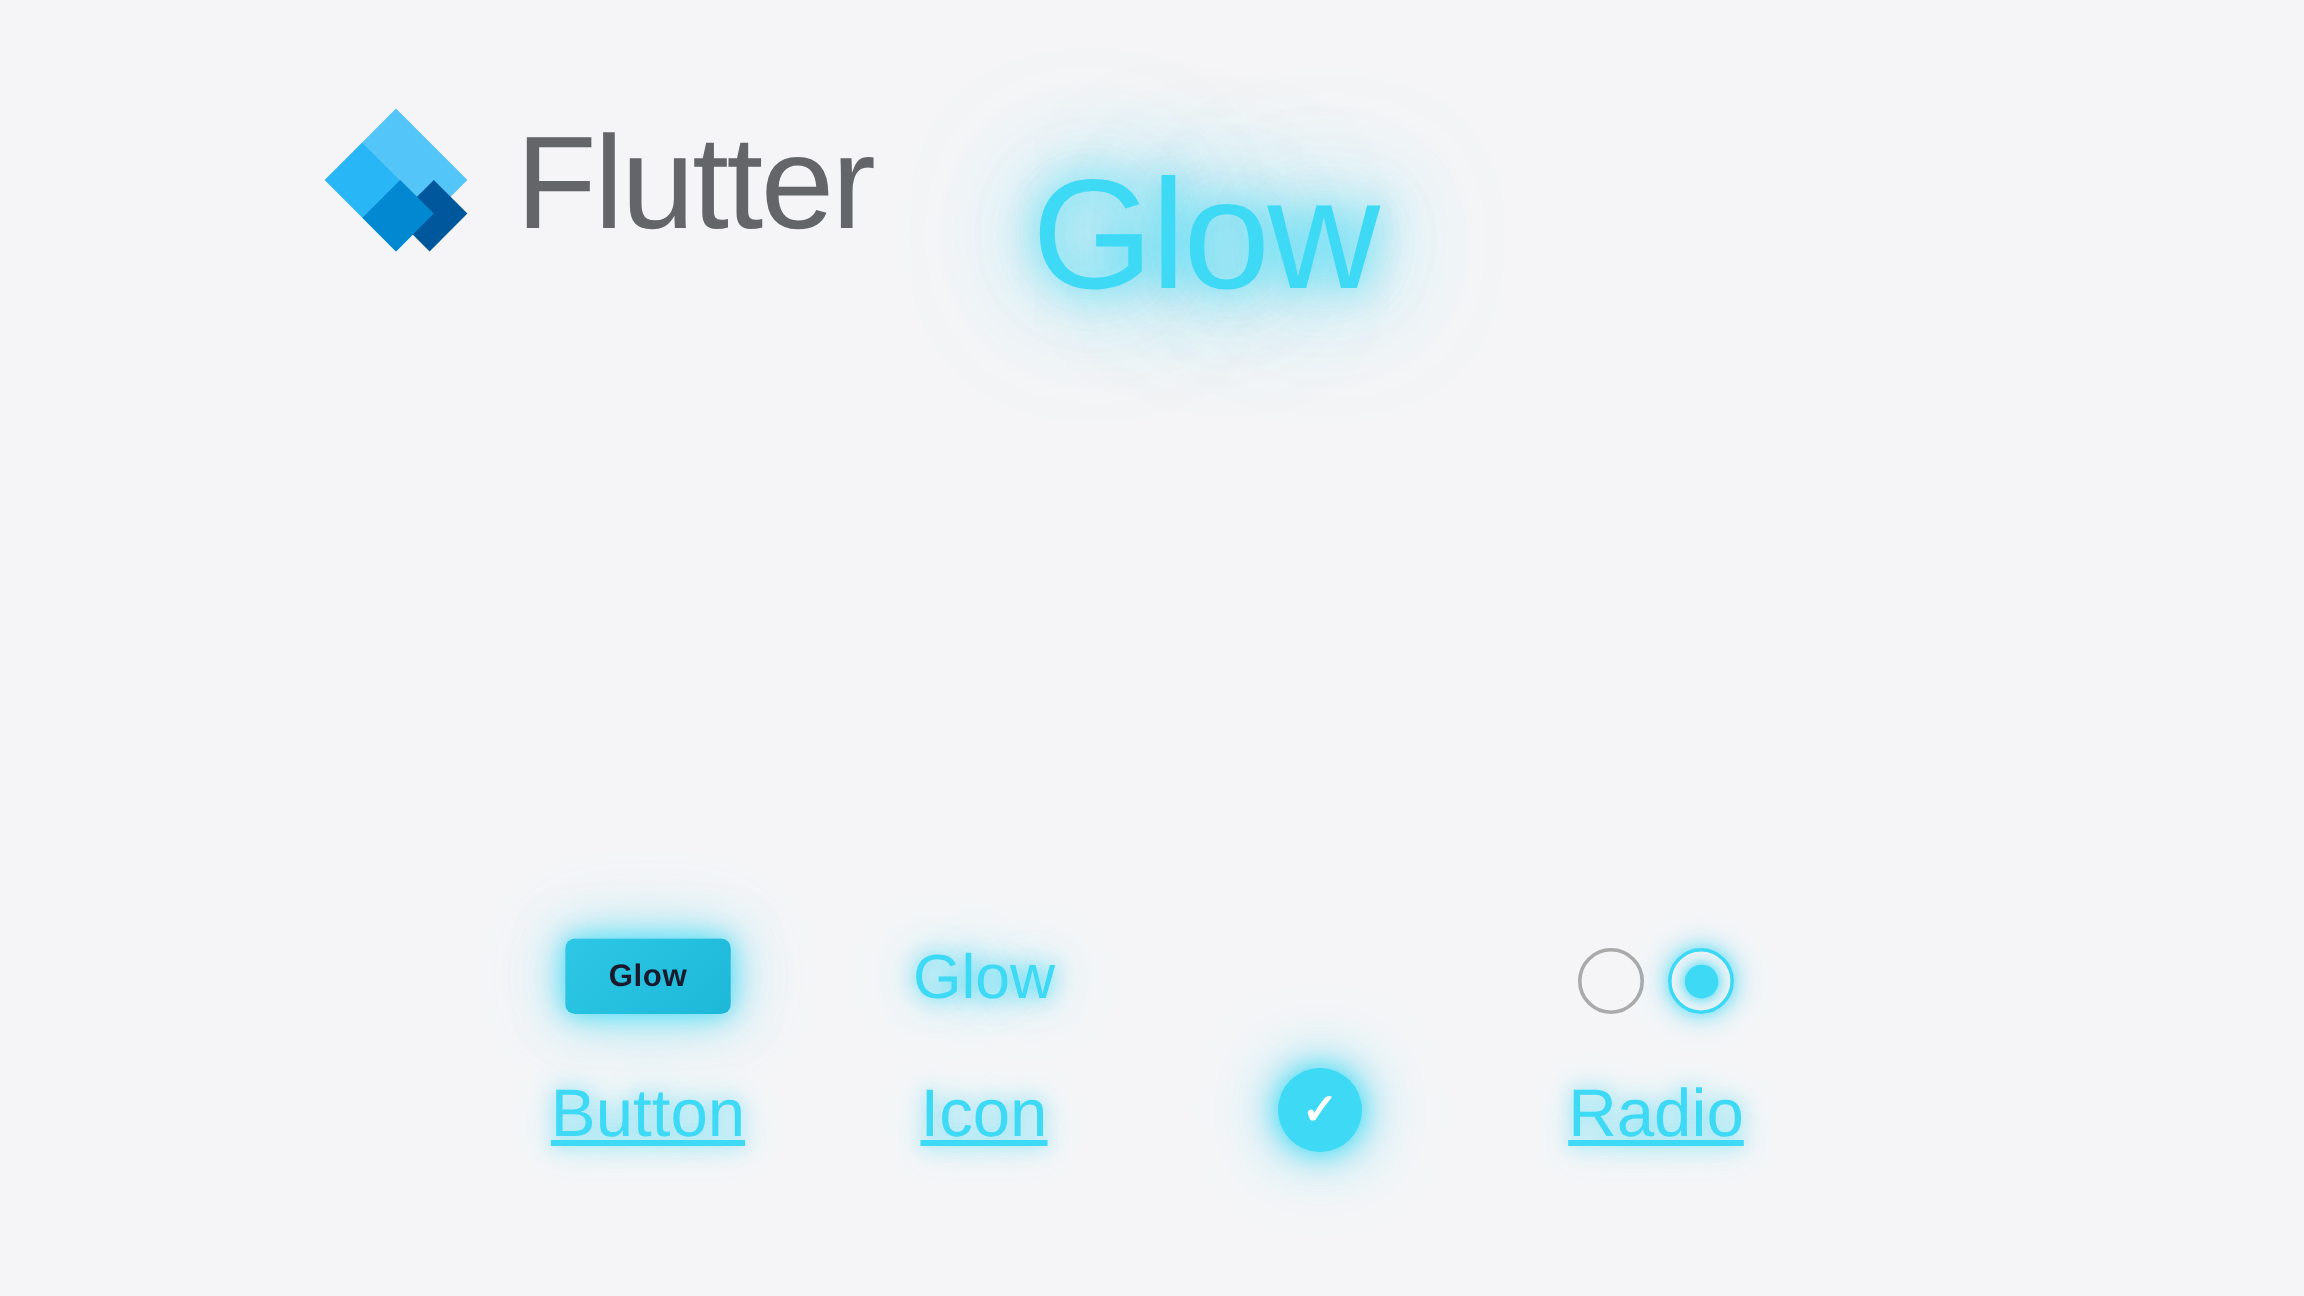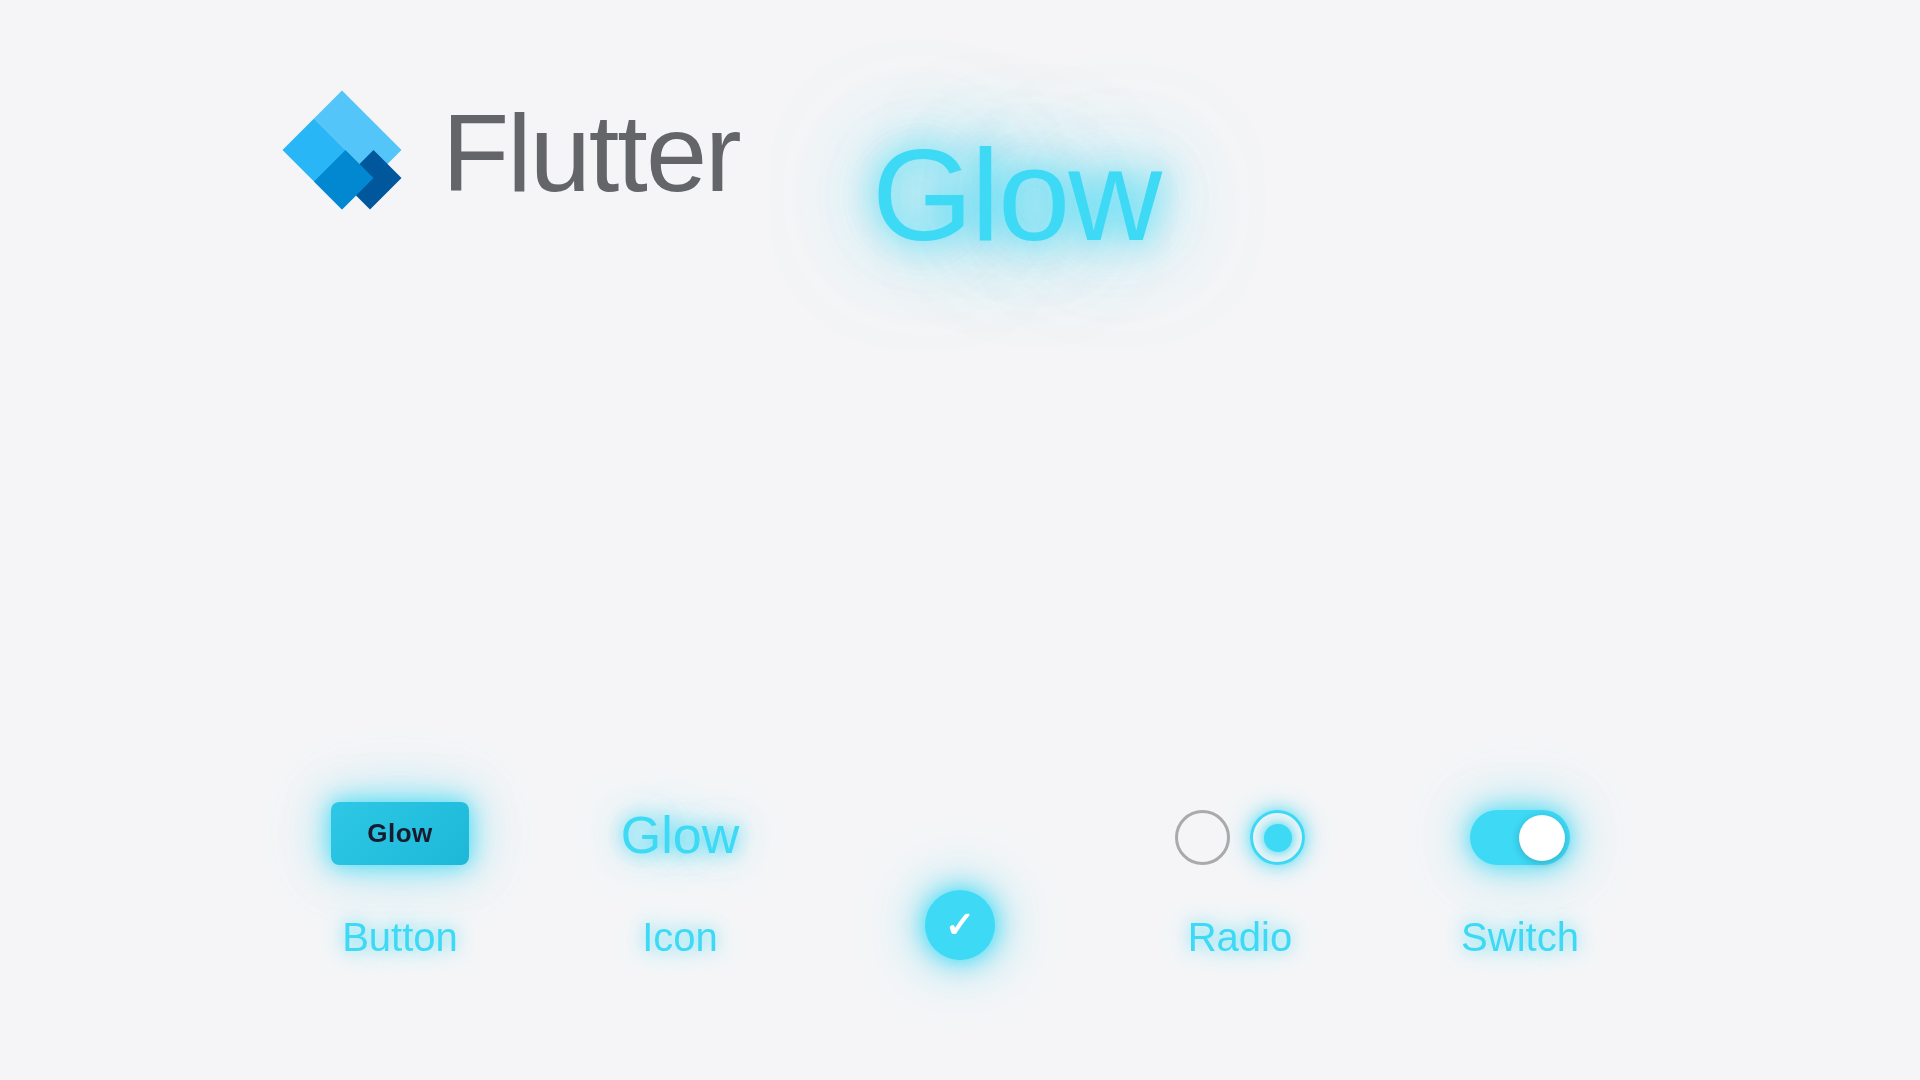--- a/index.html
+++ b/index.html
@@ -15,21 +15,20 @@
       font-family: 'Arial', sans-serif;
       overflow: hidden;
       position: relative;
     }
 
     .header-section {
       display: flex;
       align-items: center;
       padding: 80px 0 0 260px;
       position: relative;
-      margin-left: 12px;
     }
 
     .flutter-logo {
       width: 140px;
       height: 140px;
       margin-right: 30px;
       flex-shrink: 0;
     }
 
     .flutter-title {
@@ -67,26 +66,27 @@
 
     .widget-item {
       display: flex;
       flex-direction: column;
       align-items: center;
       gap: 50px;
       width: 280px;
     }
 
     .widget-label {
-      font-size: 40px;
+      font-size: 56px;
       font-weight: 400;
       color: #3dd9f5;
       text-shadow:
         0 0 15px rgba(61, 217, 245, 0.6),
         0 0 30px rgba(61, 217, 245, 0.4);
+      text-decoration: underline;
     }
 
     
     .glow-button {
       background: linear-gradient(135deg, #2ec8e6, #1db8d8);
       border: none;
       border-radius: 8px;
       padding: 16px 36px;
       color: #1a1a2e;
       font-size: 26px;
@@ -245,20 +245,14 @@
   <div class="widget-item">
     <div class="radio-group">
       <div class="radio-outer"></div>
       <div class="radio-outer selected">
         <div class="radio-inner"></div>
       </div>
     </div>
     <span class="widget-label">Radio</span>
   </div>
 
-  <div class="widget-item">
-    <div class="glow-switch">
-      <div class="switch-thumb"></div>
-    </div>
-    <span class="widget-label">Switch</span>
-  </div>
 
 </div>
 
 </body></html>

